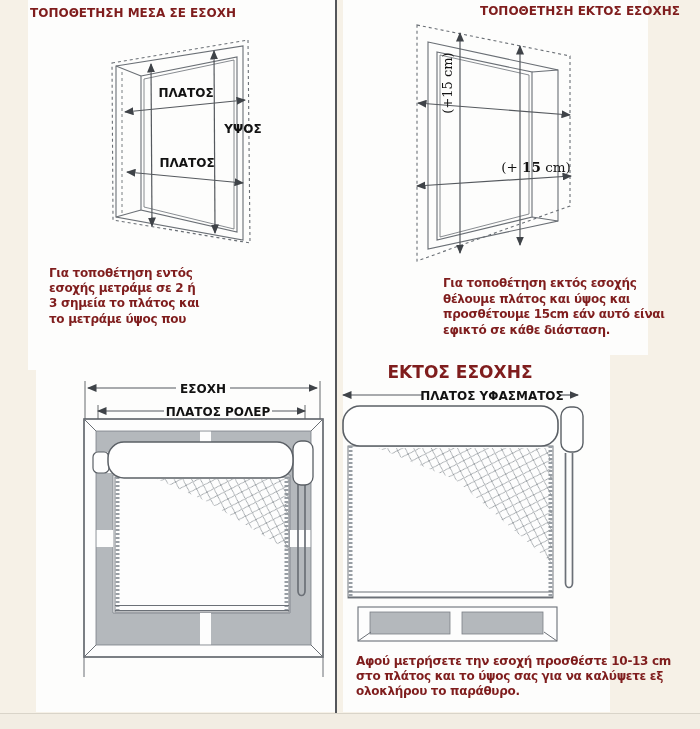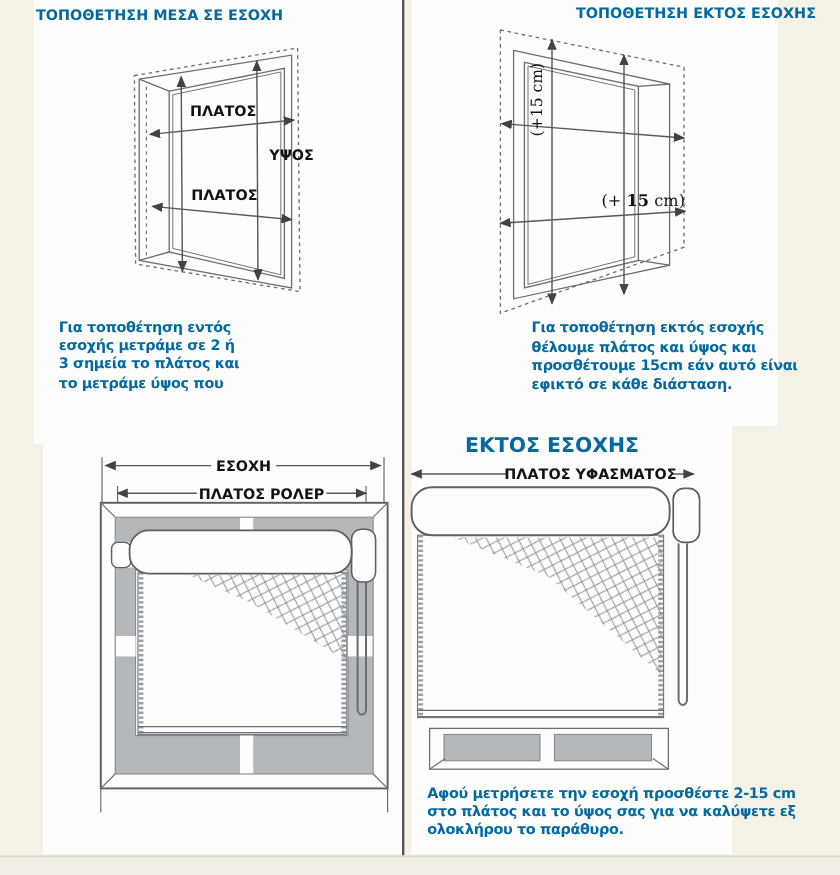--- a/index.html
+++ b/index.html
@@ -1,20 +1,20 @@
 <!DOCTYPE html>
 <html><head>
 <meta charset="utf-8">
 <style>
   html,body{margin:0;padding:0;}
   #root{
     position:relative;width:700px;height:729px;overflow:hidden;
     background:#f6f1e7;
     font-family:"DejaVu Sans","Liberation Sans",sans-serif;
-    color:#0369a1;
+    color:#7f1d1d;
   }
   .panel{position:absolute;background:#fdfdfc;}
   .vdivider{position:absolute;left:335px;top:0;width:2px;height:713px;background:#54565a;}
   .bottom-strip{position:absolute;left:0;top:713px;width:700px;height:16px;background:#f2ede3;border-top:1px solid #d9d4c9;}
   .title{position:absolute;font-weight:bold;font-size:12px;letter-spacing:0px;white-space:nowrap;}
   .para{position:absolute;font-weight:bold;font-size:12px;letter-spacing:-0.3px;line-height:15.2px;}
   .para div{white-space:nowrap;}
   .heading-center{position:absolute;font-weight:bold;font-size:17px;text-align:center;white-space:nowrap;}
   svg{position:absolute;overflow:visible;}
   svg text{font-family:"DejaVu Sans","Liberation Sans",sans-serif;}
@@ -89,21 +89,21 @@
     <g stroke="#55595e" stroke-width="1.2" fill="none">
       <line x1="55" y1="13" x2="55" y2="233" marker-start="url(#ah2)" marker-end="url(#ah2)"></line>
       <line x1="115" y1="26" x2="115" y2="225" marker-start="url(#ah2)" marker-end="url(#ah2)"></line>
       <line x1="13" y1="83" x2="165" y2="95" marker-start="url(#ah2)" marker-end="url(#ah2)"></line>
       <line x1="12" y1="166" x2="166" y2="156" marker-start="url(#ah2)" marker-end="url(#ah2)"></line>
     </g>
     <text class="serif-label" x="47" y="63" transform="rotate(-90 47 63)" text-anchor="middle" font-size="13" fill="#121212">(+15 cm)</text>
     <text class="serif-label" x="131" y="152" text-anchor="middle" font-size="13.5" fill="#121212"><tspan>(+ </tspan><tspan font-weight="bold">15</tspan><tspan> cm)</tspan></text>
   </svg>
 
-  <div class="para" style="left:443px;top:266px;line-height:15.6px;">
+  <div class="para" style="left:443px;top:276px;line-height:15.6px;">
     <div>Για   τοποθέτηση εκτός εσοχής</div>
     <div>θέλουμε πλάτος και ύψος και</div>
     <div>προσθέτουμε 15cm εάν αυτό είναι</div>
     <div>εφικτό σε κάθε διάσταση.</div>
   </div>
 
   <svg style="left:60px;top:375px;" width="276" height="305" viewBox="0 0 276 305">
     <defs>
       <marker id="ah3" orient="auto-start-reverse" markerUnits="userSpaceOnUse" markerWidth="10" markerHeight="8" refX="8.5" refY="4">
         <path d="M0,0 L9.5,4 L0,8 Z" fill="#3f4348"></path>
@@ -192,18 +192,18 @@
     <line x1="10" y1="207" x2="215" y2="207" stroke="#6b7077" stroke-width="1.2"></line>
     <line x1="10" y1="212.3" x2="215" y2="212.3" stroke="#6b7077" stroke-width="1.4"></line>
 
     <path d="M227.5,68 V198 a3.5,4.5 0 0 0 7,0 V68" fill="none" stroke="#6b7077" stroke-width="1.7"></path>
 
     <rect x="223" y="22" width="22" height="45" rx="9" fill="#fefefe" stroke="#5b6066" stroke-width="1.4"></rect>
     <rect x="5" y="21" width="215" height="40" rx="17" fill="#fefefe" stroke="#5b6066" stroke-width="1.6"></rect>
   </svg>
 
   <div class="para" style="left:356px;top:654px;">
-    <div>Αφού μετρήσετε την εσοχή προσθέστε 2-15 cm</div>
+    <div>Αφού μετρήσετε την εσοχή προσθέστε 10-13 cm</div>
     <div>στο πλάτος και το ύψος σας για να καλύψετε εξ</div>
     <div>ολοκλήρου το παράθυρο.</div>
   </div>
 
 </div>
 
 </body></html>

